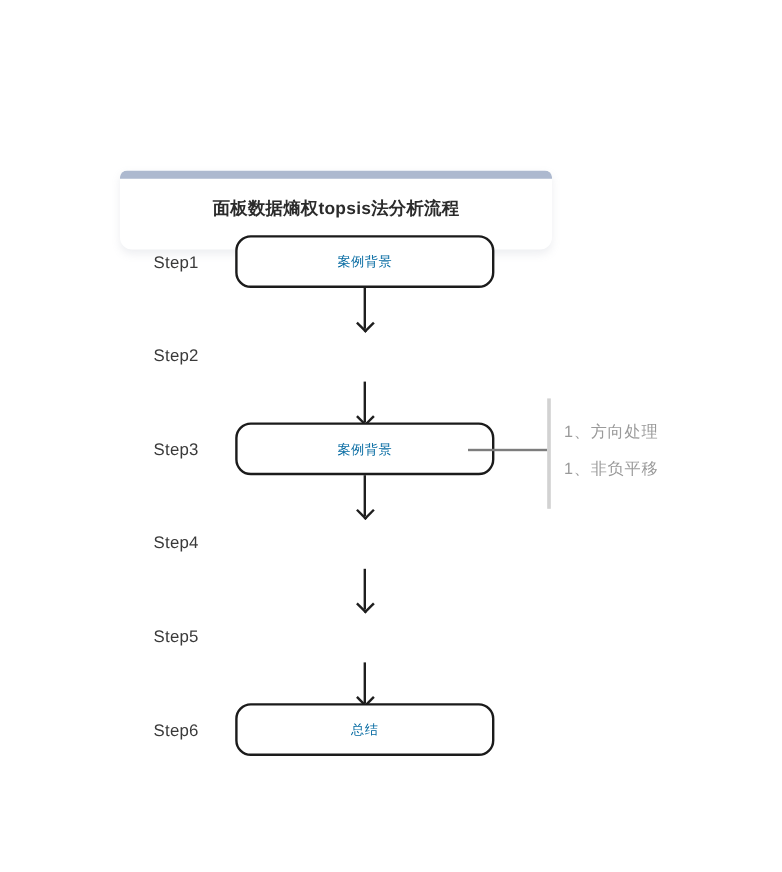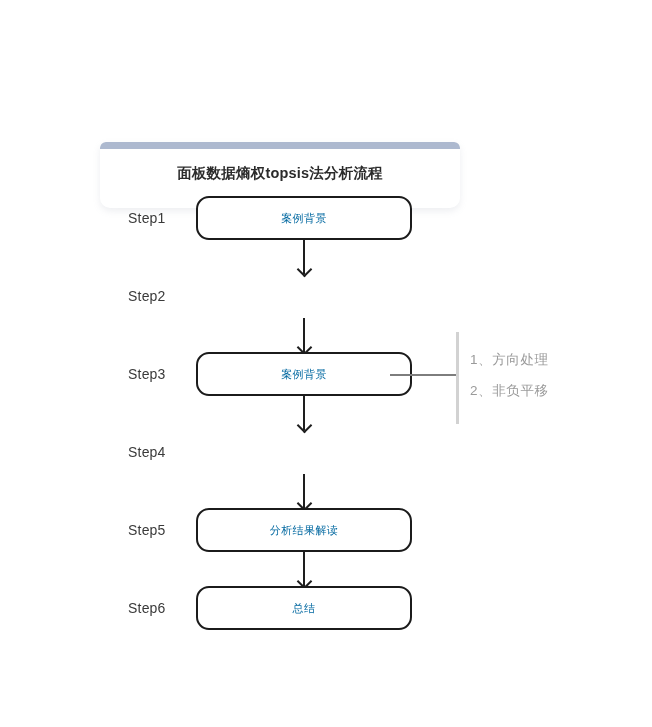--- a/index.html
+++ b/index.html
@@ -176,33 +176,30 @@
     <div class="connector"></div>
   </div>
 
   <div class="flow-row">
     <div class="step-label">Step4</div>
     <div class="connector"></div>
   </div>
 
   <div class="flow-row">
     <div class="step-label">Step5</div>
-    <div class="step-box">
-      <span class="step-box-text">分析结果解读</span>
-    </div>
     <div class="connector"></div>
   </div>
 
   <div class="flow-row">
     <div class="step-label">Step6</div>
     <div class="step-box">
       <span class="step-box-text">总结</span>
     </div>
   </div>
 
 </div>
 
 <div class="branch-line"></div>
 <div class="branch-divider"></div>
 <div class="branch-notes">
   <div class="branch-note">1、方向处理</div>
-  <div class="branch-note">2、非负平移</div>
+  <div class="branch-note">1、非负平移</div>
 </div>
 
 </body></html>

